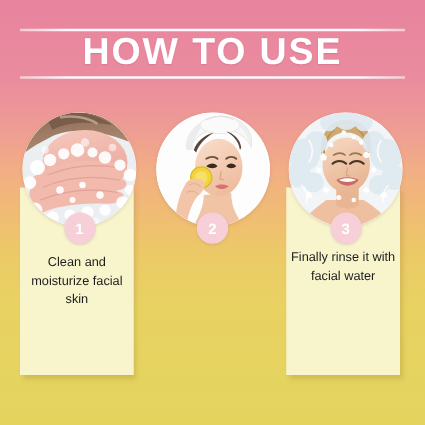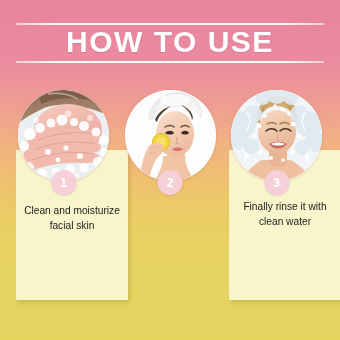--- a/index.html
+++ b/index.html
@@ -45,21 +45,21 @@
     position:absolute; top:88px; left:0; width:340px; height:215px;
     display:flex; justify-content:space-between;
     padding:0 16px;
   }
   .card {
     position:relative;
     width:95px; height:212px;
   }
   .card-body {
     position:absolute; bottom:0; left:0;
-    width:112px; height:150px;
+    width:91px; height:150px;
     background:#f8f5cd;
     box-shadow:2px 3px 4px rgba(120,100,40,.22);
   }
   .card-text {
     position:absolute; left:3px; right:3px; top:54px;
     text-align:center;
     font-size:10.2px; line-height:14.5px;
     color:#1c1c1c;
     font-family:"Liberation Sans", sans-serif;
   }
@@ -219,21 +219,21 @@
             <path d="M24 64 C28 62 32 63 34 66"></path>
           </g>
         </g>
       </svg>
     </div>
     <div class="badge">2</div>
   </div>
 
   <div class="card">
     <div class="card-body">
-      <div class="card-text">Finally rinse it with clean water</div>
+      <div class="card-text">Finally rinse it with facial water</div>
     </div>
     <div class="photo">
       <svg viewBox="0 0 91 91">
         <defs>
           <clipPath id="c3">
               <circle cx="45.5" cy="45.5" r="45.5"></circle>
             </clipPath>
           <linearGradient id="skin3" x1="0" y1="0" x2="0.4" y2="1">
             <stop offset="0" stop-color="#f7d9c3"></stop>
               <stop offset="1" stop-color="#e8b795"></stop>

